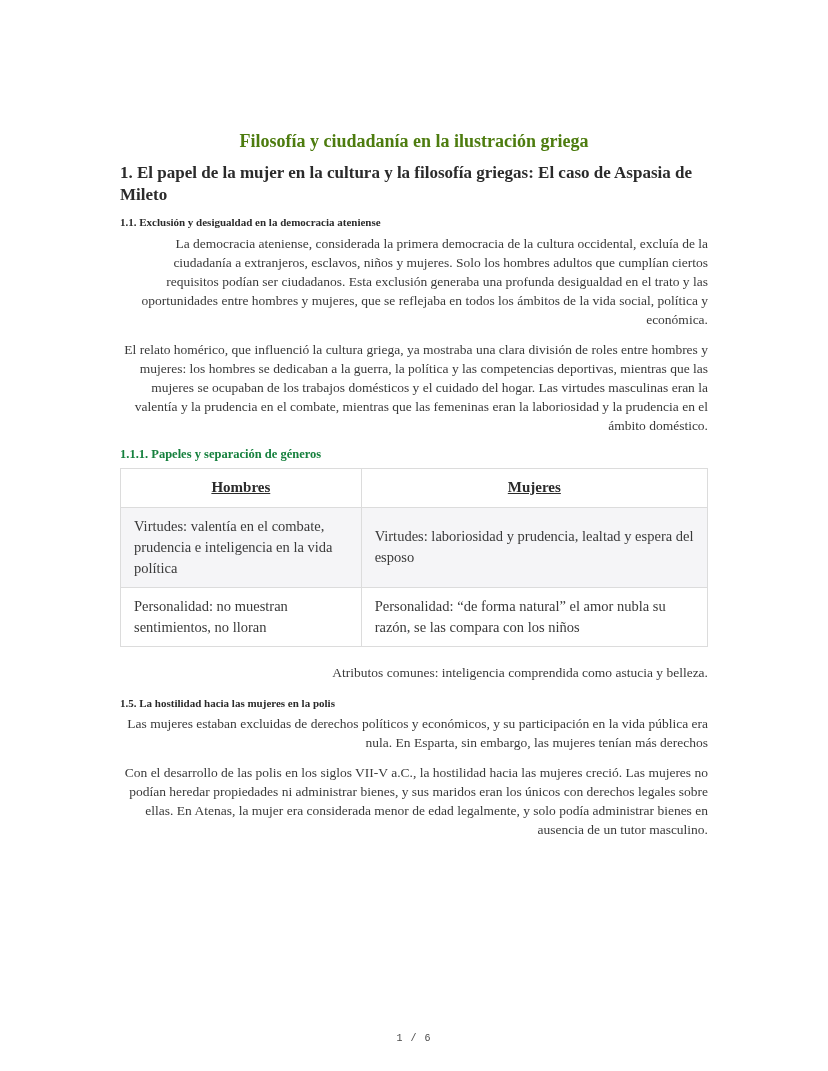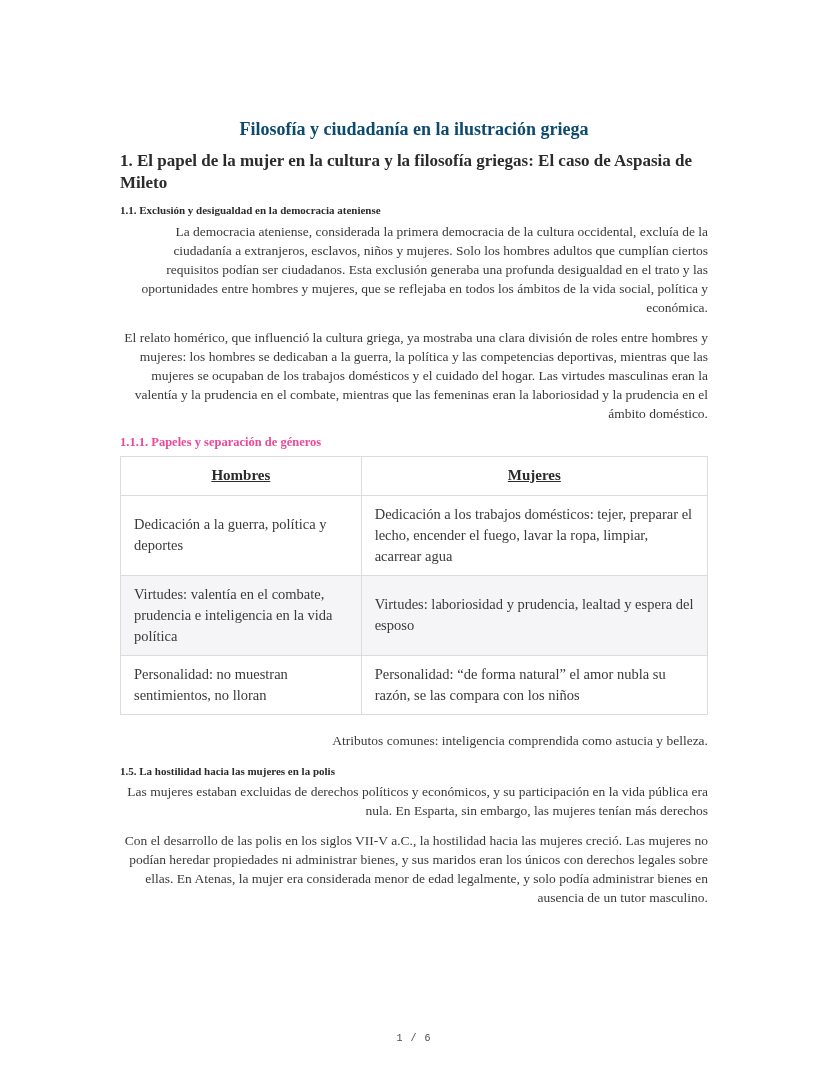--- a/index.html
+++ b/index.html
@@ -13,43 +13,43 @@
   .page {
     position: absolute;
     inset: 0;
     background: #ffffff;
     padding: 118px 120px 0 120px;
   }
   .doc-title {
     font-size: 18px;
     font-weight: 700;
     text-align: center;
-    color: #0c4a6e;
+    color: #4d7c0f;
     line-height: 1.25;
-    margin: 0 0 9px 0;
+    margin: 12px 0 9px 0;
   }
   .h1 {
     font-size: 17px;
     font-weight: 700;
     color: #2b2b2b;
     line-height: 1.35;
     margin: 0 0 8px 0;
   }
   .h2 {
     font-size: 11px;
     font-weight: 700;
     color: #2b2b2b;
     line-height: 1.3;
     margin: 0 0 4px 0;
   }
   .h2-spaced { margin-top: 14px; }
   .h3 {
     font-size: 12.5px;
     font-weight: 700;
-    color: #ec4899;
+    color: #15803d;
     line-height: 1.3;
     margin: 10px 0 6px 0;
   }
   p.body-text {
     font-size: 13.5px;
     line-height: 19px;
     color: #3a3a3a;
     margin: 0 0 11px 0;
     text-align: right;
   }
@@ -113,24 +113,20 @@
         <col class="c1">
         <col class="c2">
       </colgroup>
     <thead>
       <tr>
         <th>Hombres</th>
         <th>Mujeres</th>
       </tr>
     </thead>
     <tbody>
-      <tr>
-        <td>Dedicación a la guerra, política y deportes</td>
-        <td>Dedicación a los trabajos domésticos: tejer, preparar el lecho, encender el fuego, lavar la ropa, limpiar, acarrear agua</td>
-      </tr>
       <tr class="alt">
         <td>Virtudes: valentía en el combate, prudencia e inteligencia en la vida política</td>
         <td>Virtudes: laboriosidad y prudencia, lealtad y espera del esposo</td>
       </tr>
       <tr>
         <td>Personalidad: no muestran sentimientos, no lloran</td>
         <td>Personalidad: “de forma natural” el amor nubla su razón, se las compara con los niños</td>
       </tr>
     </tbody>
   </table>

